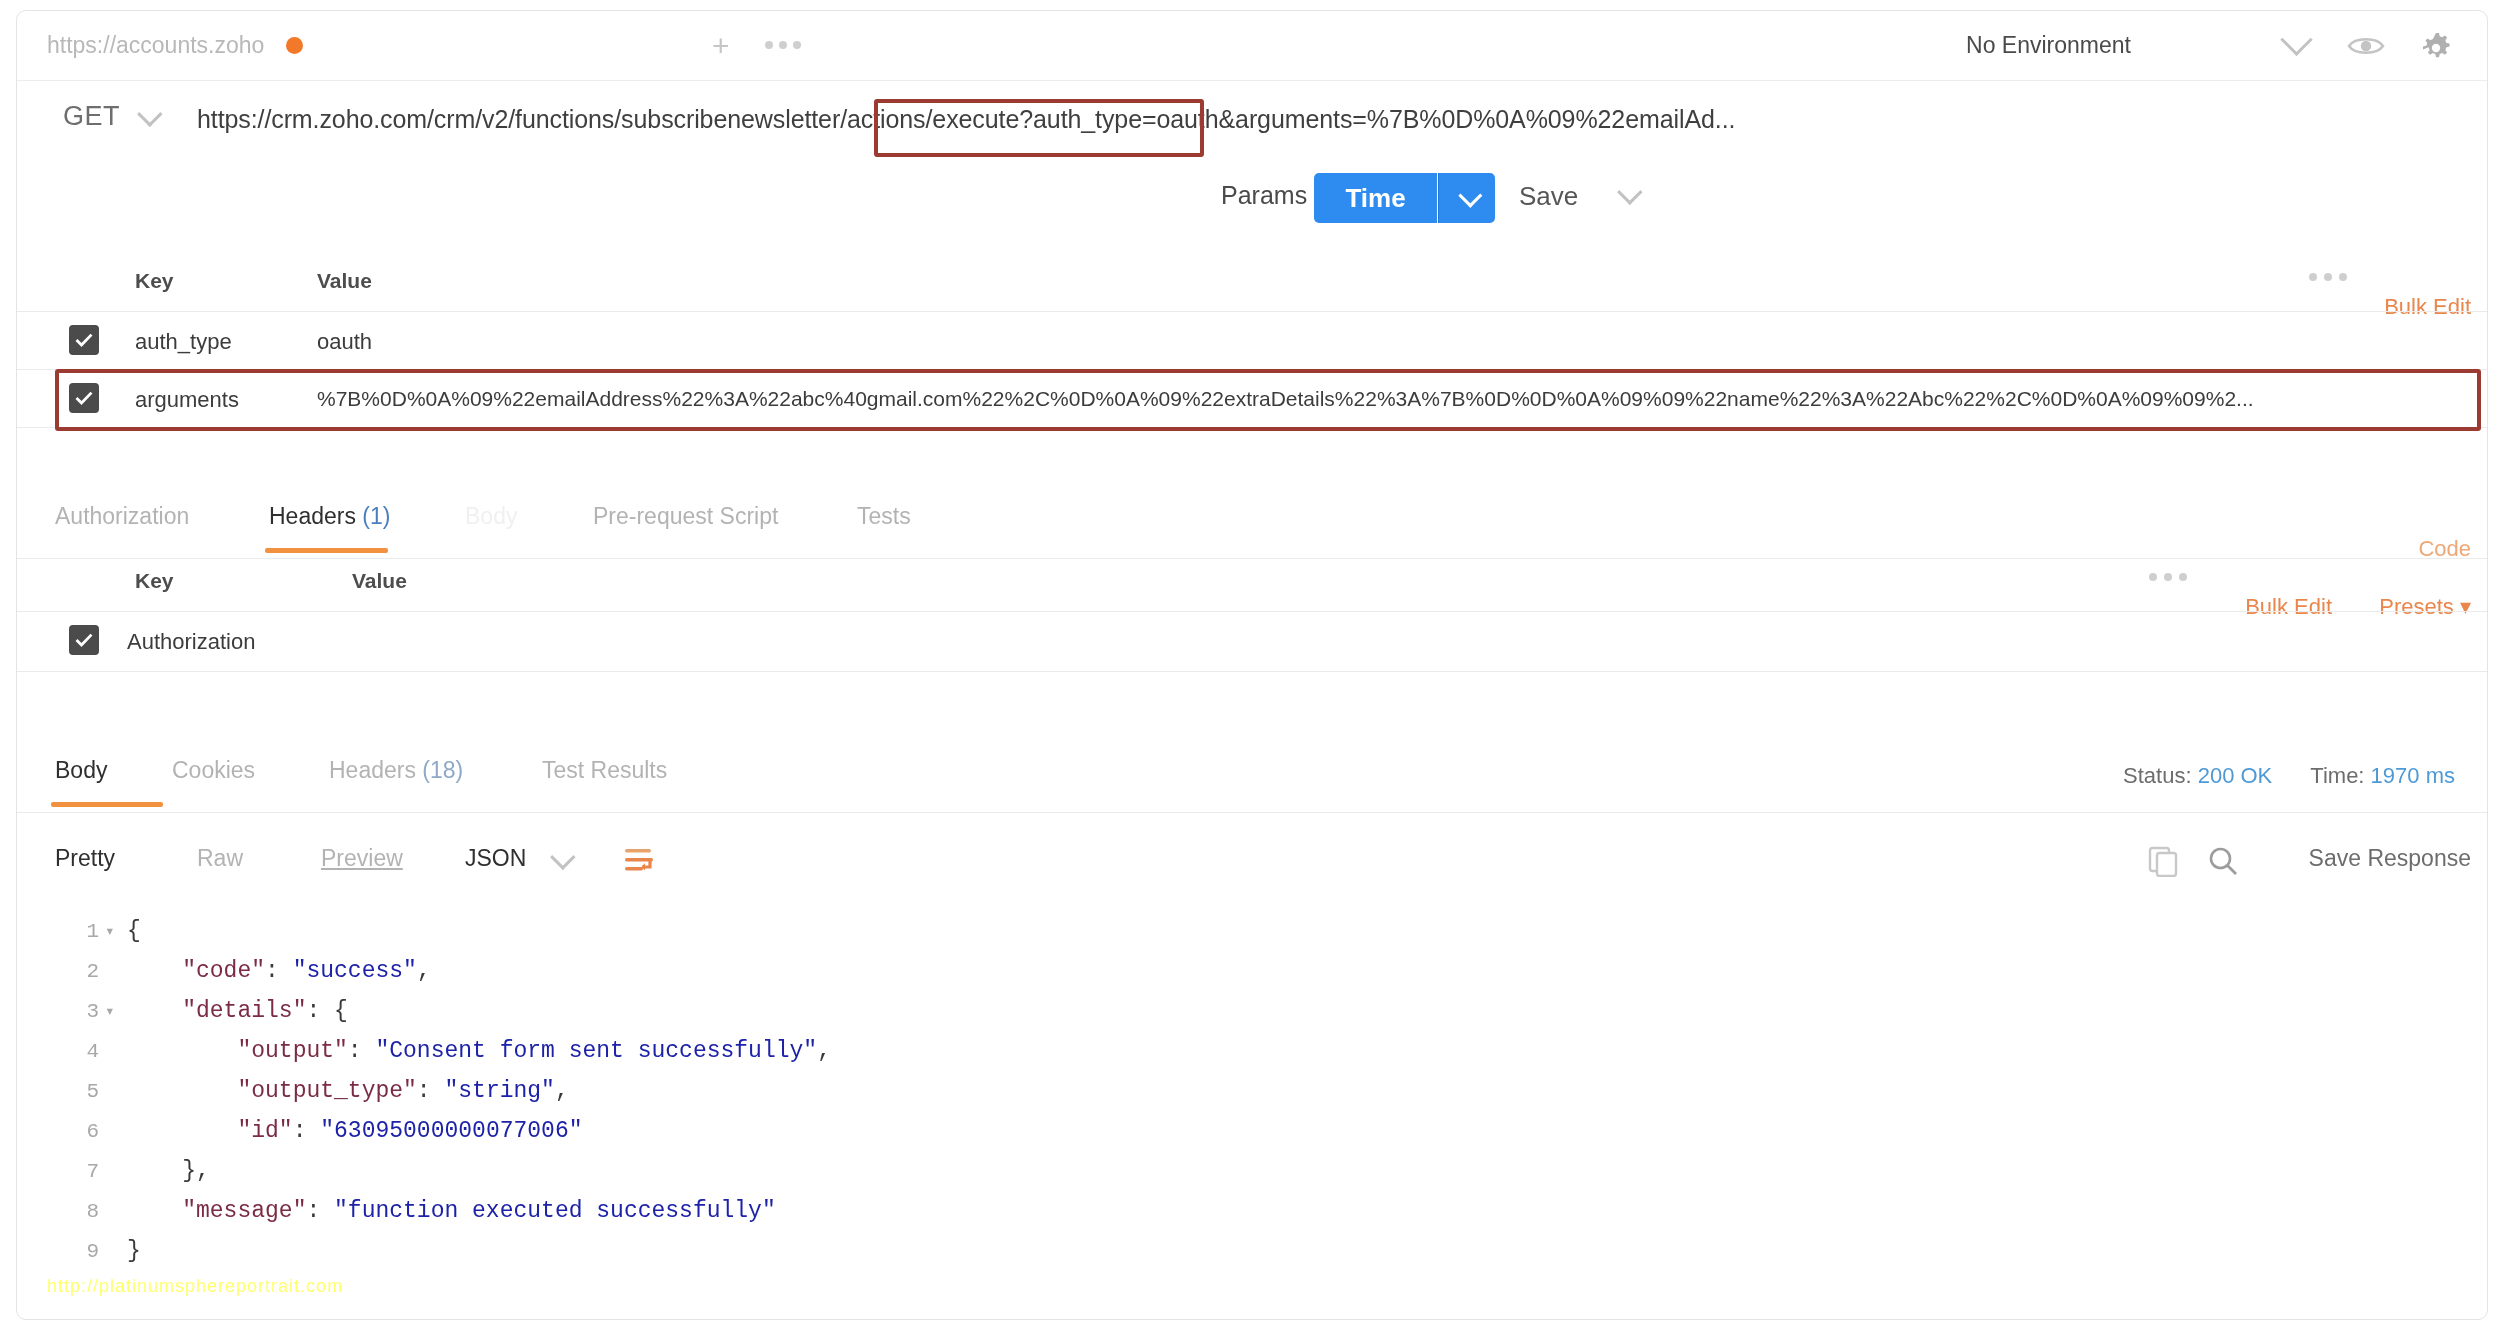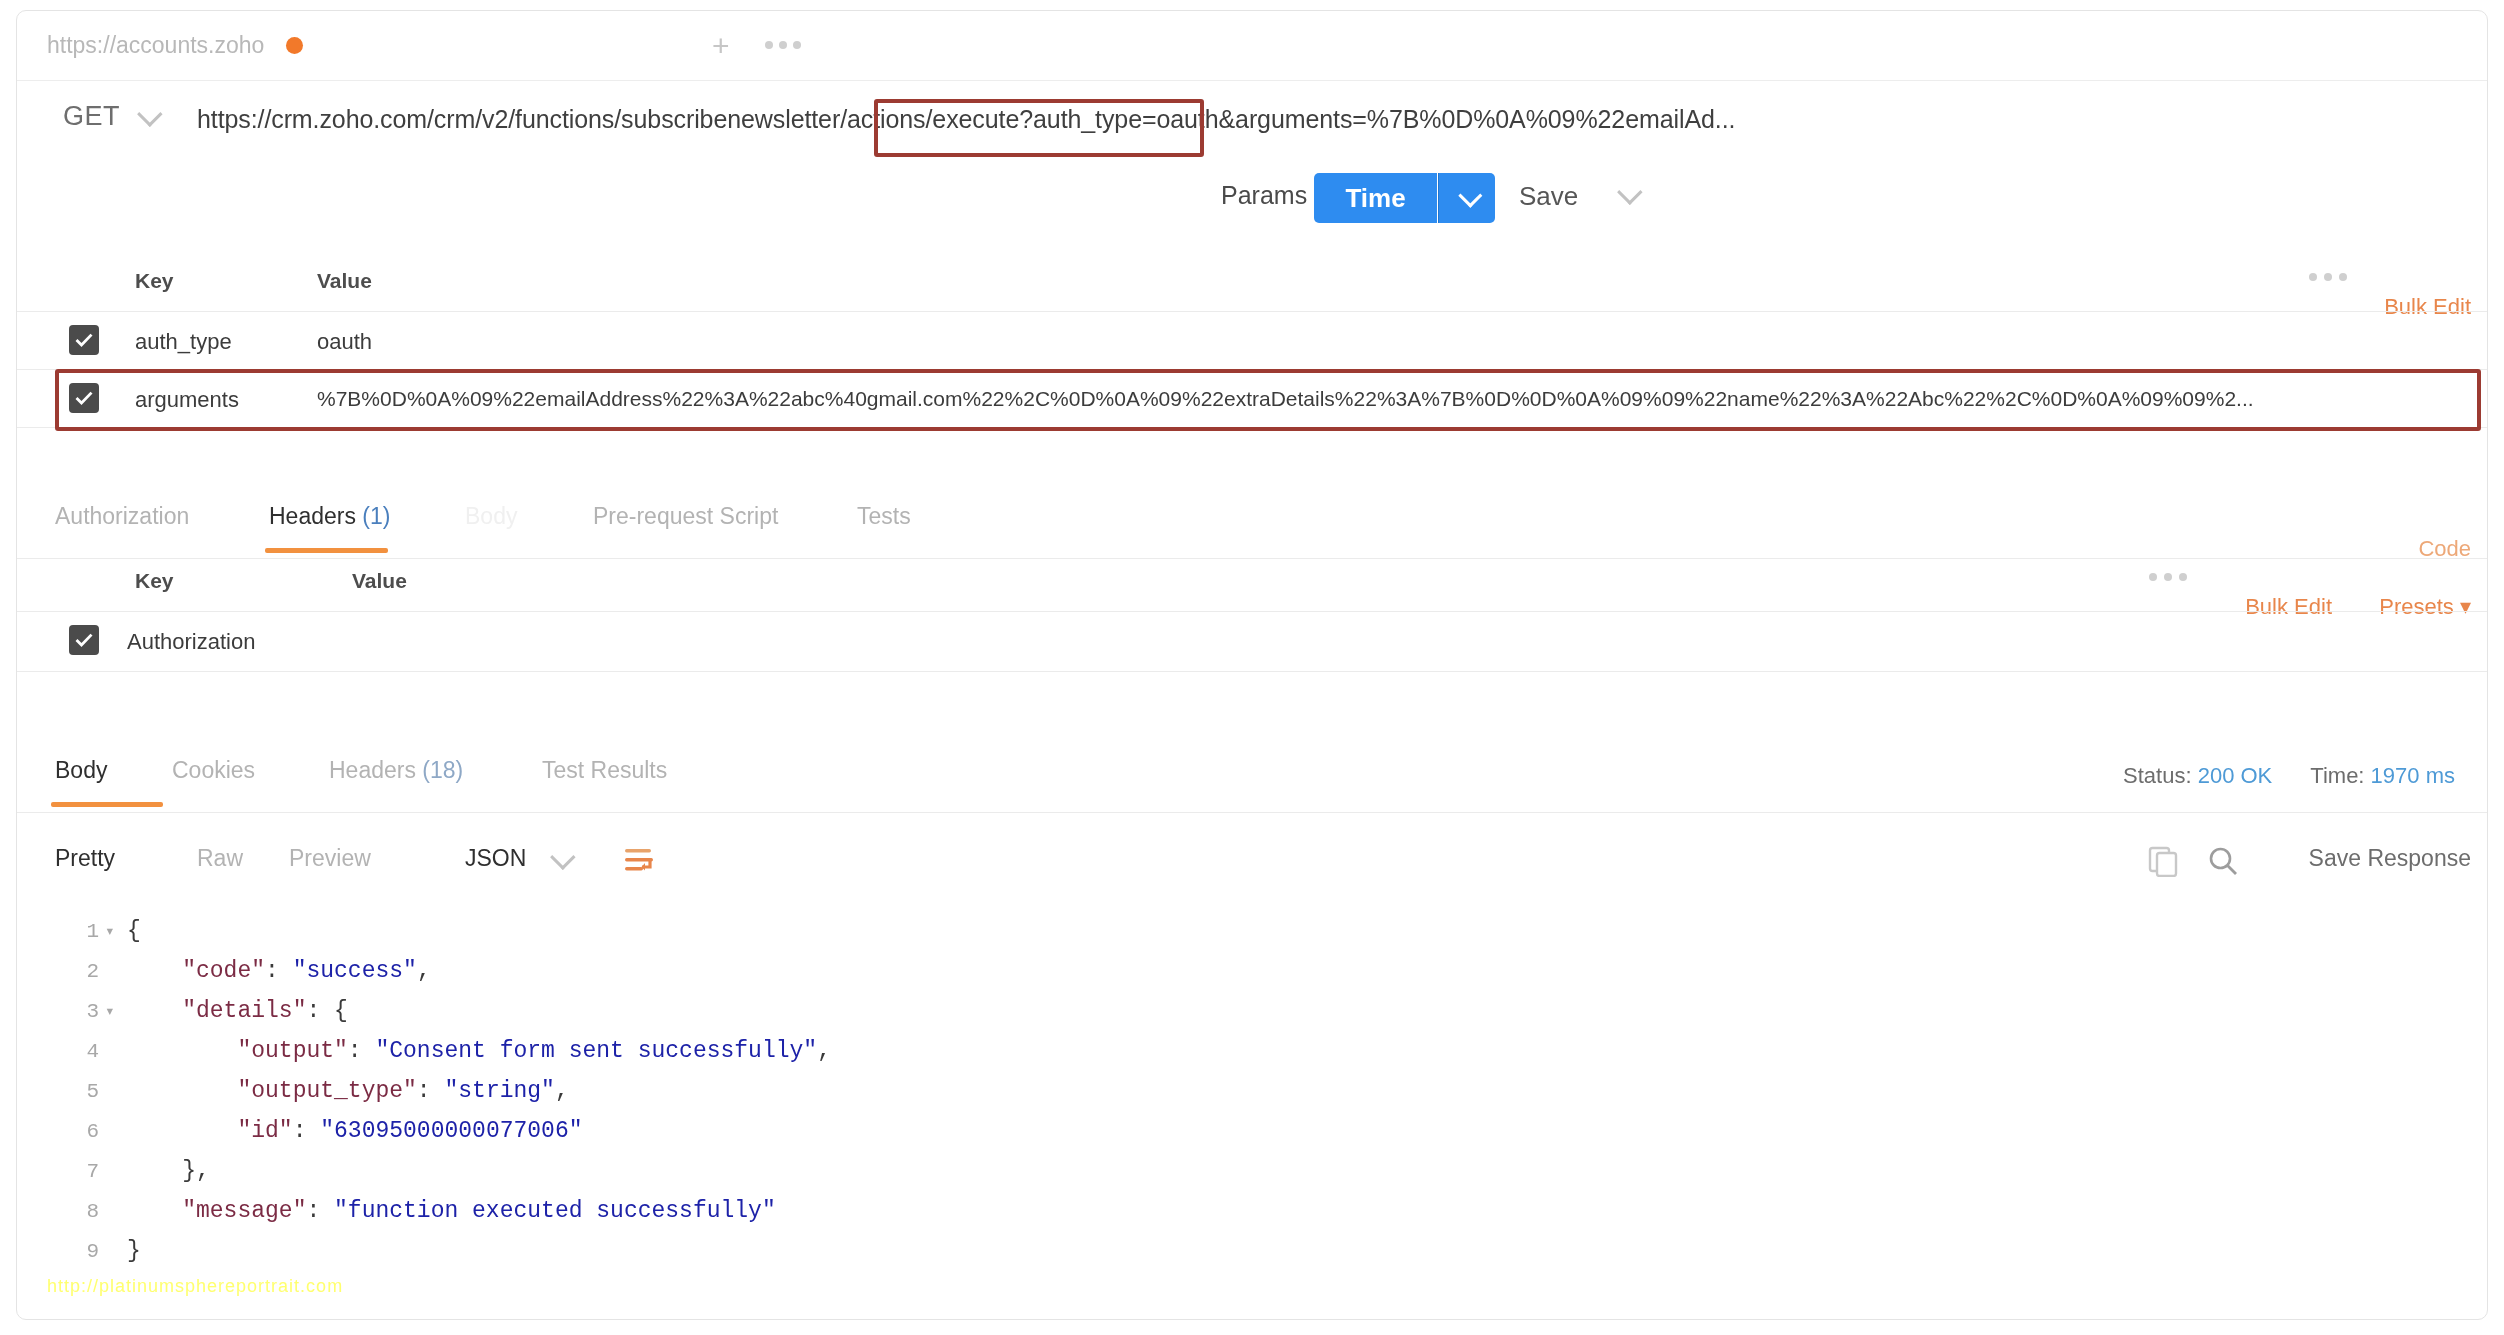--- a/index.html
+++ b/index.html
@@ -346,20 +346,38 @@
         <span class="tab-label">https://accounts.zoho</span>
         <span class="dot"></span>
       </div>
       <div class="plus-tab">+</div>
       <div class="dots-tab">
           <i></i>
           <i></i>
           <i></i>
         </div>
 
+      <div class="env-wrap">
+        <span class="env-name">No Environment</span>
+        <span class="icon-btn">
+            <span class="chev"></span>
+          </span>
+        <span class="icon-btn">
+          <svg width="38" height="26" viewBox="0 0 38 26" fill="none">
+            <path d="M2 13 C8 4, 30 4, 36 13 C30 22, 8 22, 2 13 Z" stroke="#c4c4c4" stroke-width="2.6" fill="none"></path>
+            <circle cx="19" cy="13" r="5.2" fill="#c4c4c4"></circle>
+          </svg>
+        </span>
+        <span class="icon-btn">
+          <svg width="34" height="34" viewBox="0 0 34 34">
+            <path d="M17 4 l3 0 .7 3.2 2.6 1.1 2.7-1.8 2.1 2.1-1.8 2.7 1.1 2.6 3.2.7v3l-3.2.7-1.1 2.6 1.8 2.7-2.1 2.1-2.7-1.8-2.6 1.1-.7 3.2h-3l-.7-3.2-2.6-1.1-2.7 1.8-2.1-2.1 1.8-2.7-1.1-2.6L4 20.5v-3l3.2-.7 1.1-2.6-1.8-2.7 2.1-2.1 2.7 1.8 2.6-1.1z" fill="#b0b0b0"></path>
+            <circle cx="17" cy="19" r="4.2" fill="#ffffff"></circle>
+          </svg>
+        </span>
+      </div>
     </div>
 
     <div class="urlrow">
       <div class="method-box">
         <span class="method-name">GET</span>
         <span class="chev-sm"></span>
       </div>
       <div class="url-text">https://crm.zoho.com/crm/v2/functions/subscribenewsletter/actions/execute?auth_type=oauth&amp;arguments=%7B%0D%0A%09%22emailAd...</div>
       <div class="params-btn">Params</div>
       <div class="send-btn">Time</div>
@@ -462,21 +480,21 @@
         <span>
           <span>Time:</span>
           <span class="status-val">1970 ms</span>
         </span>
       </div>
     </div>
 
     <div class="fmt-bar" style="top:820px;">
       <div class="fmt active" style="left:38px;top:14px;">Pretty</div>
       <div class="fmt" style="left:180px;top:14px;">Raw</div>
-      <div class="fmt" style="left:272px;top:14px;">Preview</div>
+      <div class="fmt" style="left:304px;top:14px;text-decoration:underline;">Preview</div>
       <div class="fmt active" style="left:448px;top:14px;">JSON</div>
       <div style="position:absolute;left:534px;top:20px;"><span class="chev-sm"></span></div>
       <div style="position:absolute;left:606px;top:16px;">
         <svg width="32" height="28" viewBox="0 0 32 28">
           <rect x="2" y="2" width="26" height="3.4" rx="1.7" fill="#e8a36b"></rect>
           <rect x="2" y="11" width="28" height="3.4" rx="1.7" fill="#e8864b"></rect>
           <rect x="2" y="20" width="18" height="3.4" rx="1.7" fill="#e8864b"></rect>
           <path d="M27 12.7 L27 20 L19 20" stroke="#e8864b" stroke-width="3.2" fill="none"></path>
           <path d="M22 16 L18.5 20 L22 23.5" fill="#e8864b"></path>
         </svg>

